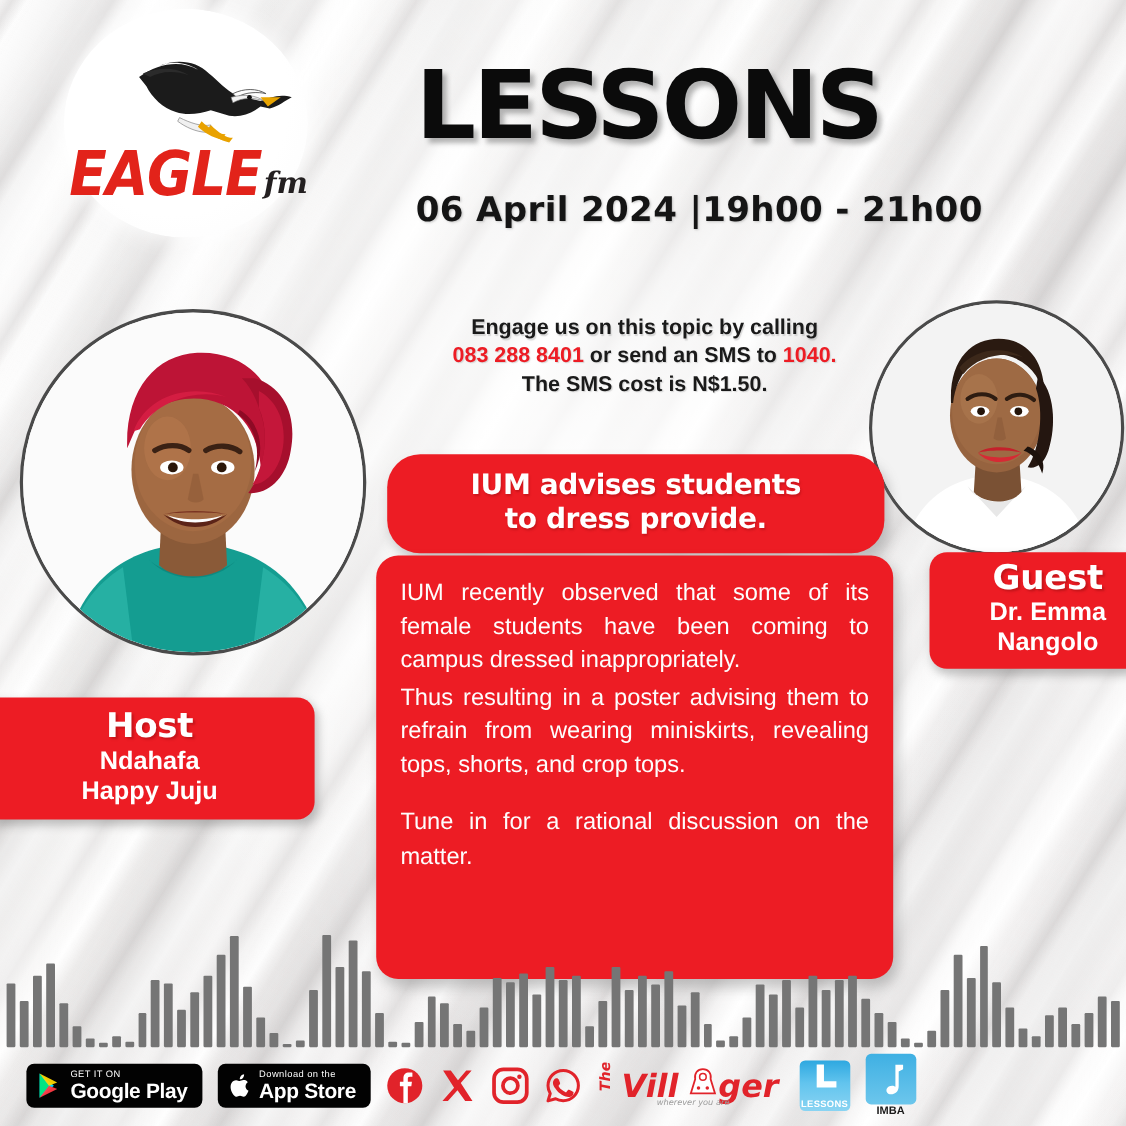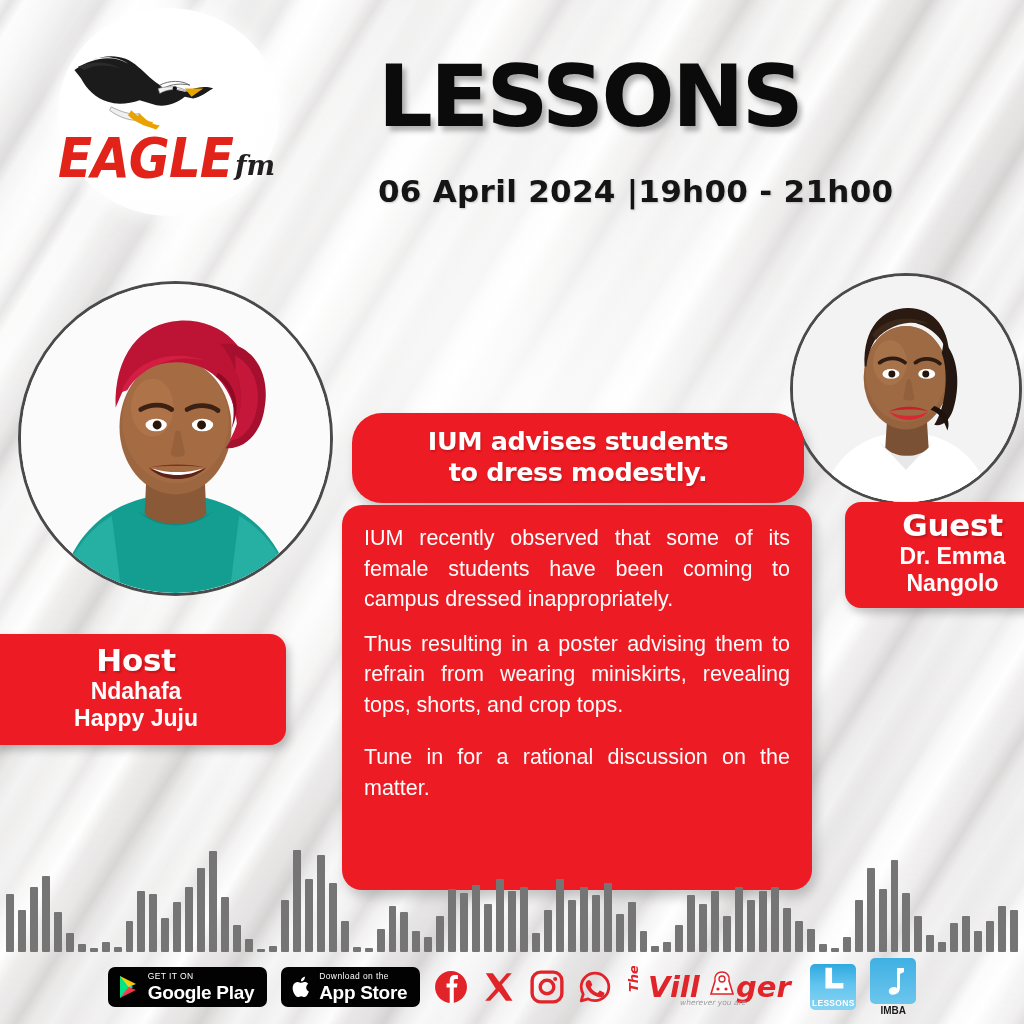--- a/index.html
+++ b/index.html
@@ -48,21 +48,21 @@
   }
 
   
   .logo-circle{
     position:absolute; left:58px; top:8px;
     width:222px; height:208px;
     border-radius:50%;
     background:radial-gradient(circle at 45% 40%, #ffffff 60%, #fbfbfb 100%);
     box-shadow:0 0 22px rgba(255,255,255,.95);
     display:flex; flex-direction:column;
-    align-items:flex-start; justify-content:center;
+    align-items:flex-end; justify-content:center;
   }
   .eagle-art{ width:170px; height:92px; margin-top:4px; }
   .eagle-word{
     display:flex; align-items:baseline; margin-top:-4px;
   }
   .eagle-word .e-main{
     font-family:"DejaVu Sans", sans-serif;
     font-weight:bold; font-style:italic;
     font-size:50px; letter-spacing:-1px;
     color:#e2231a; line-height:1;
@@ -175,38 +175,39 @@
     box-shadow:4px 7px 12px rgba(120,120,120,.40);
     padding:18px 22px 14px 22px;
   }
   .body-p{
     font-family:"Liberation Sans", sans-serif;
     font-size:21.5px; line-height:1.42;
     color:#fdfdfd;
     text-align:justify;
     text-justify:inter-word;
   }
-  .body-p + .body-p{ margin-top:14px; }
+  .body-p + .body-p{ margin-top:4px; }
   .body-gap{ height:22px; }
 
   
   .waveform{
     position:absolute; left:0; bottom:72px;
     width:1024px; height:105px;
     display:flex; align-items:flex-end;
     gap:4px; padding:0 6px;
   }
   .wbar{ flex:1 1 auto; background:#757575; border-radius:1px; }
 
   
   .footer{
     position:absolute; left:0; bottom:0;
     width:1024px; height:74px;
-    display:flex; align-items:center; justify-content:center;
+    display:flex; align-items:center; justify-content:flex-start;
     gap:14px;
+    padding-left:24px;
   }
   .store-badge{
     height:40px; border-radius:7px; background:#020202;
     display:flex; align-items:center; gap:7px;
     padding:0 13px 0 11px; color:#fff;
   }
   .store-badge .sb-txt{ display:flex; flex-direction:column; line-height:1; }
   .store-badge .sb-small{ font-size:8.5px; letter-spacing:.4px; }
   .store-badge .sb-big{ font-size:19px; font-weight:bold; letter-spacing:-.3px; margin-top:2px;}
   .soc{ width:34px; height:34px; }
@@ -251,20 +252,27 @@
       <span class="e-main">EAGLE</span>
       <span class="e-fm">fm</span>
     </div>
   </div>
 
   <div class="title-block">
     <div class="title-line l2">LESSONS</div>
     <div class="date-line">06 April  2024 |19h00 - 21h00</div>
   </div>
 
+  <div class="engage">
+    <div>Engage us on this topic by calling</div>
+    <div>
+      <span class="red">083 288 8401</span><span> or send an SMS to </span><span class="red">1040.</span>
+    </div>
+    <div>The SMS cost is N$1.50.</div>
+  </div>
 
   <div class="photo photo-host">
     <svg viewBox="0 0 320 320">
       <rect width="320" height="320" fill="#fbfbfb"></rect>
 
       <path d="M40 320 C52 250, 104 218, 160 218 C216 218, 268 250, 282 320 Z" fill="#149d91"></path>
       <path d="M118 232 C138 256, 182 256, 202 232 C188 250, 132 250, 118 232Z" fill="#0e8a80"></path>
       <path d="M40 320 C48 282, 68 256, 94 240 L104 320 Z" fill="#2cb7aa" opacity=".75"></path>
       <path d="M282 320 C272 280, 252 256, 226 240 L216 320 Z" fill="#2cb7aa" opacity=".75"></path>
 
@@ -340,21 +348,21 @@
   </div>
 
   <div class="pill pill-guest">
     <div class="role">Guest</div>
     <div class="pname">Dr. Emma</div>
     <div class="pname">Nangolo</div>
   </div>
 
   <div class="headline">
     <div class="headline-txt">IUM advises students</div>
-    <div class="headline-txt">to dress modestly.</div>
+    <div class="headline-txt">to dress provide.</div>
   </div>
 
   <div class="body-block">
     <div class="body-p">IUM recently observed that some of its female students have been coming to campus dressed inappropriately.</div>
     <div class="body-p">Thus resulting in a poster advising them to refrain from wearing miniskirts, revealing tops, shorts, and crop tops.</div>
     <div class="body-gap"></div>
     <div class="body-p">Tune in for a rational discussion on the matter.</div>
   </div>
 
   <div class="waveform" id="waveform">

